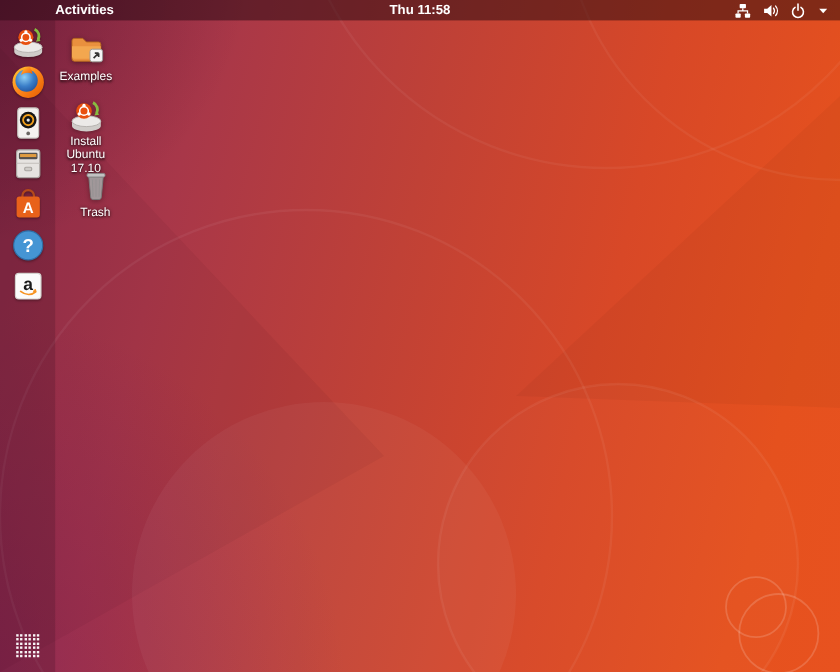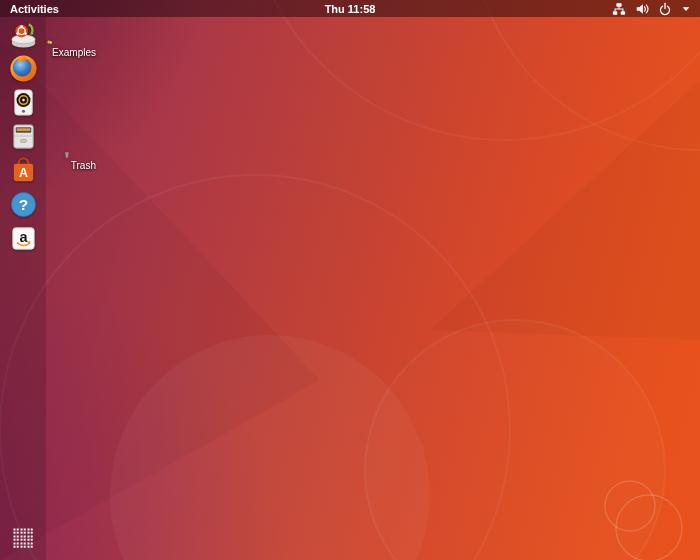--- a/index.html
+++ b/index.html
@@ -16,20 +16,21 @@
   }
   #wallpaper-shapes { position:absolute; inset:0; display:block; }
 
   
   #topbar {
     position:absolute; top:0; left:0; right:0; height:17px;
     background:rgba(26,4,12,0.48);
     display:flex; align-items:center; justify-content:space-between;
     color:#fff; font-size:11px; font-weight:bold;
     z-index:30;
+    padding-left:36px;
   }
   #activities { padding:0 10px; height:100%; display:flex; align-items:center; cursor:pointer; }
   #clock {
     position:absolute; left:50%; transform:translateX(-50%);
     height:100%; display:flex; align-items:center; padding:0 8px; cursor:pointer;
   }
   #tray { display:flex; align-items:center; gap:9px; padding:0 9px; height:100%; cursor:pointer; }
   #tray svg { display:block; }
 
   
@@ -44,21 +45,21 @@
   }
   .app-icon { width:31px; height:31px; display:block; filter:drop-shadow(0 1px 1px rgba(0,0,0,0.35)); }
   #show-apps {
     position:absolute; bottom:11px; left:50%; transform:translateX(-50%);
     width:22px; height:22px; cursor:pointer;
   }
 
   
   .desk-icon {
     position:absolute; left:47px; width:49px;
-    display:flex; flex-direction:row; align-items:flex-end;
+    display:flex; flex-direction:column; align-items:center;
     cursor:pointer; z-index:10;
   }
   .desk-icon .ic { width:32px; height:32px; filter:drop-shadow(0 1px 2px rgba(0,0,0,0.35)); }
   .desk-label {
     margin-top:1px; font-size:10px; line-height:11px; color:#fff; text-align:center;
     text-shadow:0 1px 2px rgba(0,0,0,0.75), 0 0 3px rgba(0,0,0,0.45);
     max-width:49px;
   }
   #icon-examples { top:26px; }
   #icon-install  { top:80px; }
@@ -212,20 +213,34 @@
   <div class="desk-icon" id="icon-examples">
     <svg class="ic" viewBox="0 0 32 32">
       <path d="M4,8 a2,2 0 0 1 2,-2 h7 l3,3 h10 a2,2 0 0 1 2,2 v12 a2,2 0 0 1 -2,2 H6 a2,2 0 0 1 -2,-2 z" fill="#e9903e" stroke="#b96a1f" stroke-width="0.8"></path>
       <path d="M4,12.5 h24 v8.5 a2,2 0 0 1 -2,2 H6 a2,2 0 0 1 -2,-2 z" fill="#f3a74f"></path>
       <rect x="19" y="15" width="10.5" height="10.5" rx="2" fill="#f4f4f4" stroke="#9a9a9a" stroke-width="0.8"></rect>
       <path d="M22,22.5 l4.2,-4.2 M26.2,18.3 h-3.2 M26.2,18.3 v3.2" stroke="#333333" stroke-width="1.4" fill="none"></path>
     </svg>
     <div class="desk-label">Examples</div>
   </div>
 
+  <div class="desk-icon" id="icon-install">
+    <svg class="ic" viewBox="0 0 32 32">
+      <path d="M4,21 a12,4.5 0 0 1 24,0 l0,4 a12,4.5 0 0 1 -24,0 z" fill="#cfccc9"></path>
+      <ellipse cx="16" cy="21" rx="12" ry="4.5" fill="#eceae8" stroke="#b5b2af" stroke-width="0.8"></ellipse>
+      <circle cx="14" cy="12.5" r="6.5" fill="#e8500f"></circle>
+      <circle cx="14" cy="12.5" r="3.6" fill="none" stroke="#ffffff" stroke-width="1.3"></circle>
+      <circle cx="14" cy="7.9" r="1.4" fill="#ffffff"></circle>
+      <circle cx="10" cy="15" r="1.4" fill="#ffffff"></circle>
+      <circle cx="18" cy="15" r="1.4" fill="#ffffff"></circle>
+      <path d="M21.5,5.5 a6.5,6.5 0 0 1 3,9" stroke="#87bb40" stroke-width="2.4" fill="none"></path>
+      <path d="M22.6,16.2 l4,-0.5 -2,-3.4 z" fill="#87bb40"></path>
+    </svg>
+    <div class="desk-label">Install Ubuntu 17.10</div>
+  </div>
 
   <div class="desk-icon" id="icon-trash">
     <svg class="ic" viewBox="0 0 32 32">
       <path d="M10,8.5 h12 l-1.6,17 a2,2 0 0 1 -2,1.8 h-4.8 a2,2 0 0 1 -2,-1.8 z" fill="#a8a8a8" fill-opacity="0.88" stroke="#7a7a7a" stroke-width="0.8"></path>
       <rect x="8.5" y="5.5" width="15" height="3" rx="1.2" fill="#c2c2c2" stroke="#8a8a8a" stroke-width="0.8"></rect>
       <path d="M13,10.5 l0.5,14.5 M16,10.5 v14.5 M19,10.5 l-0.5,14.5" stroke="#8f8f8f" stroke-width="0.8" opacity="0.7"></path>
     </svg>
     <div class="desk-label">Trash</div>
   </div>
 

